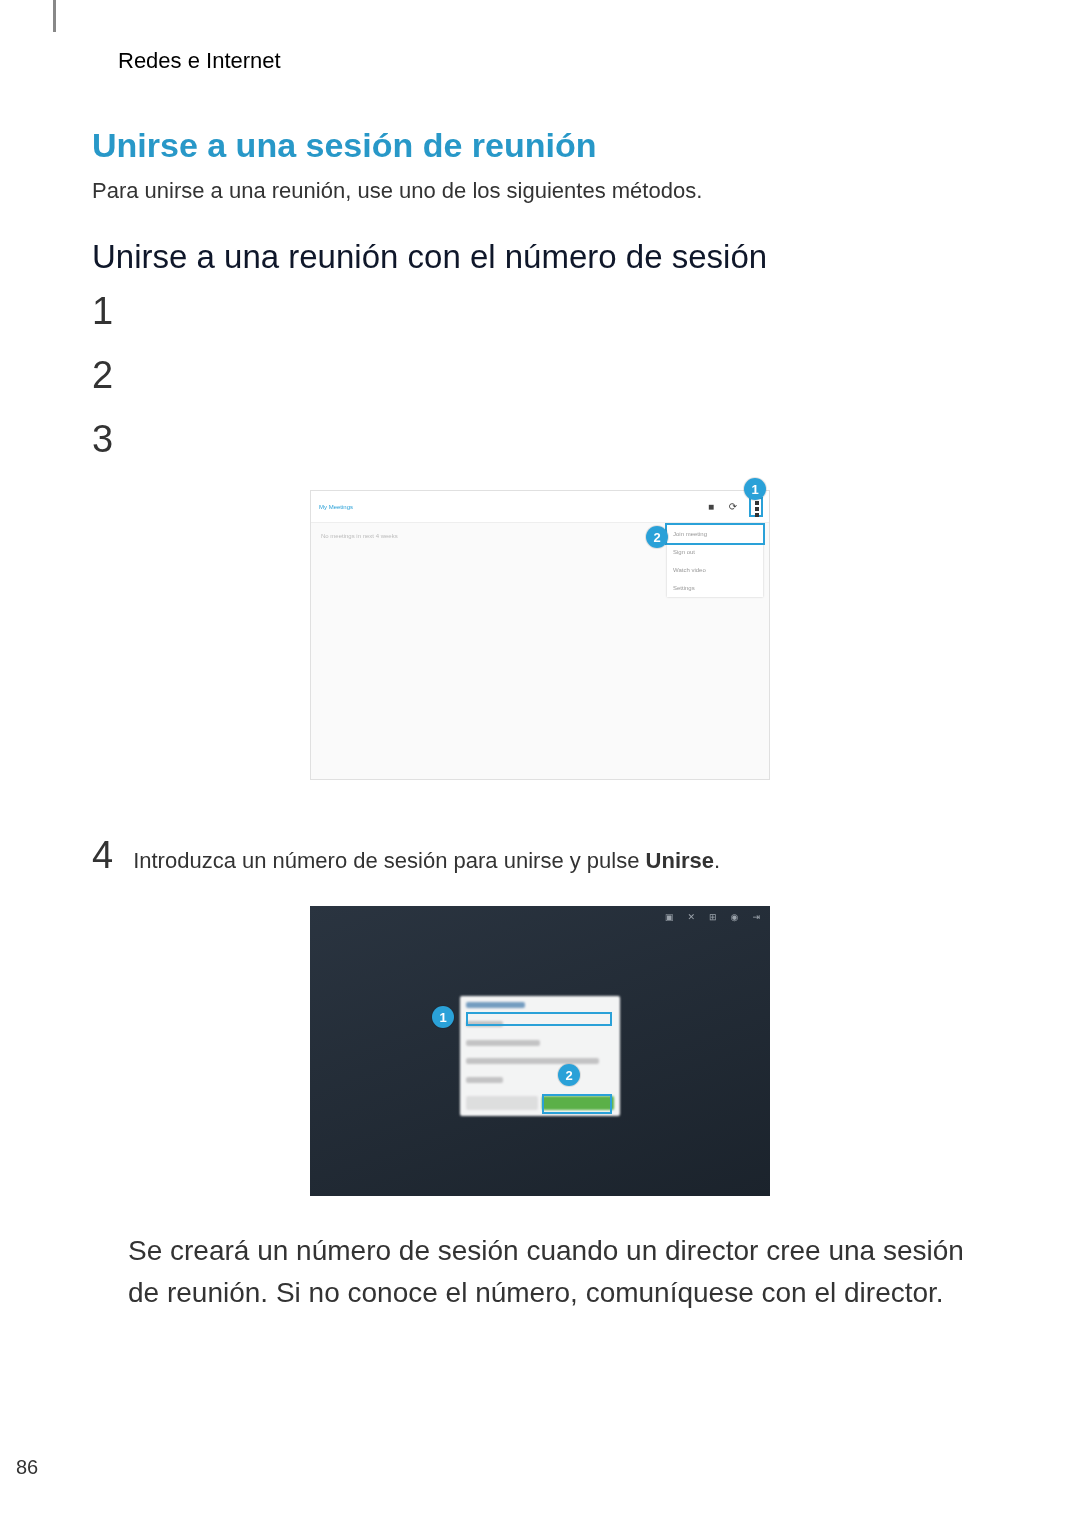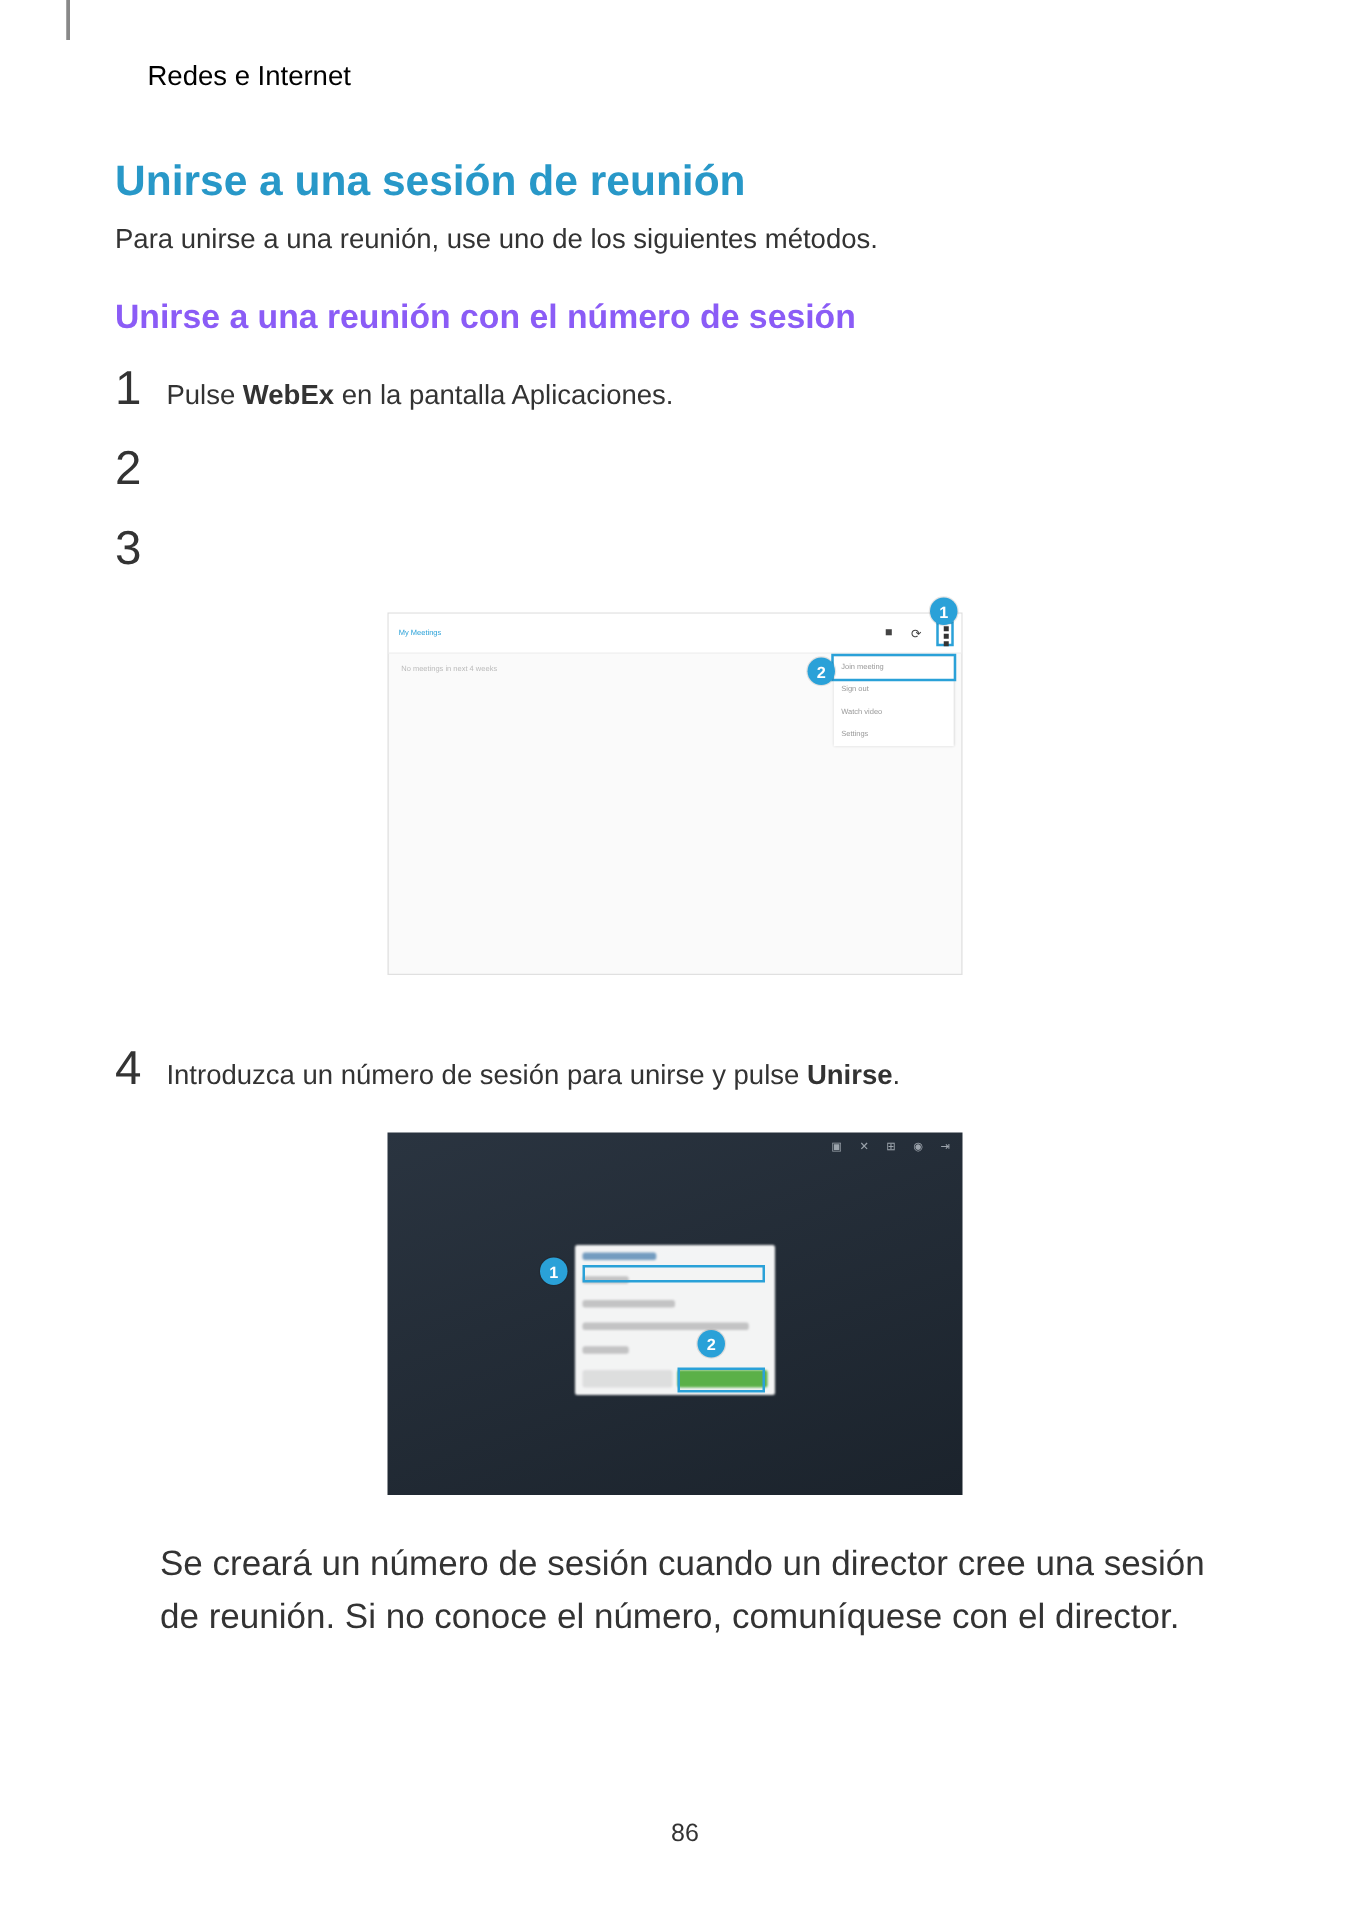--- a/index.html
+++ b/index.html
@@ -39,23 +39,23 @@
     position: absolute;
     left: 92px;
     top: 178px;
     font-size: 22px;
     color: #333;
   }
   .subheading {
     position: absolute;
     left: 92px;
     top: 238px;
-    font-size: 27px;
-    font-weight: 700;
-    color: #8b5cf6;
+    font-size: 33px;
+    font-weight: 400;
+    color: #0f172a;
   }
   .step {
     position: absolute;
     left: 92px;
     display: flex;
     align-items: baseline;
   }
   .step-num {
     font-size: 38px;
     font-weight: 400;
@@ -259,44 +259,40 @@
     top: 1230px;
     width: 870px;
     font-size: 28px;
     color: #333;
     line-height: 1.5;
   }
   .page-num {
     position:absolute;
     left: 0; right:0;
     bottom: 48px;
-    text-align:center;
     font-size: 20px;
     color: #333;
     padding-left: 16px;
   }
 </style>
 </head>
 <body>
 
 <div class="binding-bar"></div>
 
 <div class="chapter-label">Redes e Internet</div>
 
 <h2 class="page-title">Unirse a una sesión de reunión</h2>
 
 <div class="intro-text">Para unirse a una reunión, use uno de los siguientes métodos.</div>
 
 <h3 class="subheading">Unirse a una reunión con el número de sesión</h3>
 
 <div class="step step1">
   <div class="step-num">1</div>
-  <div class="step-body">
-    <span>Pulse </span><span class="bold">WebEx</span><span> en la pantalla Aplicaciones.</span>
-  </div>
 </div>
 
 <div class="step step2">
   <div class="step-num">2</div>
 </div>
 
 <div class="step step3">
   <div class="step-num">3</div>
 </div>
 

